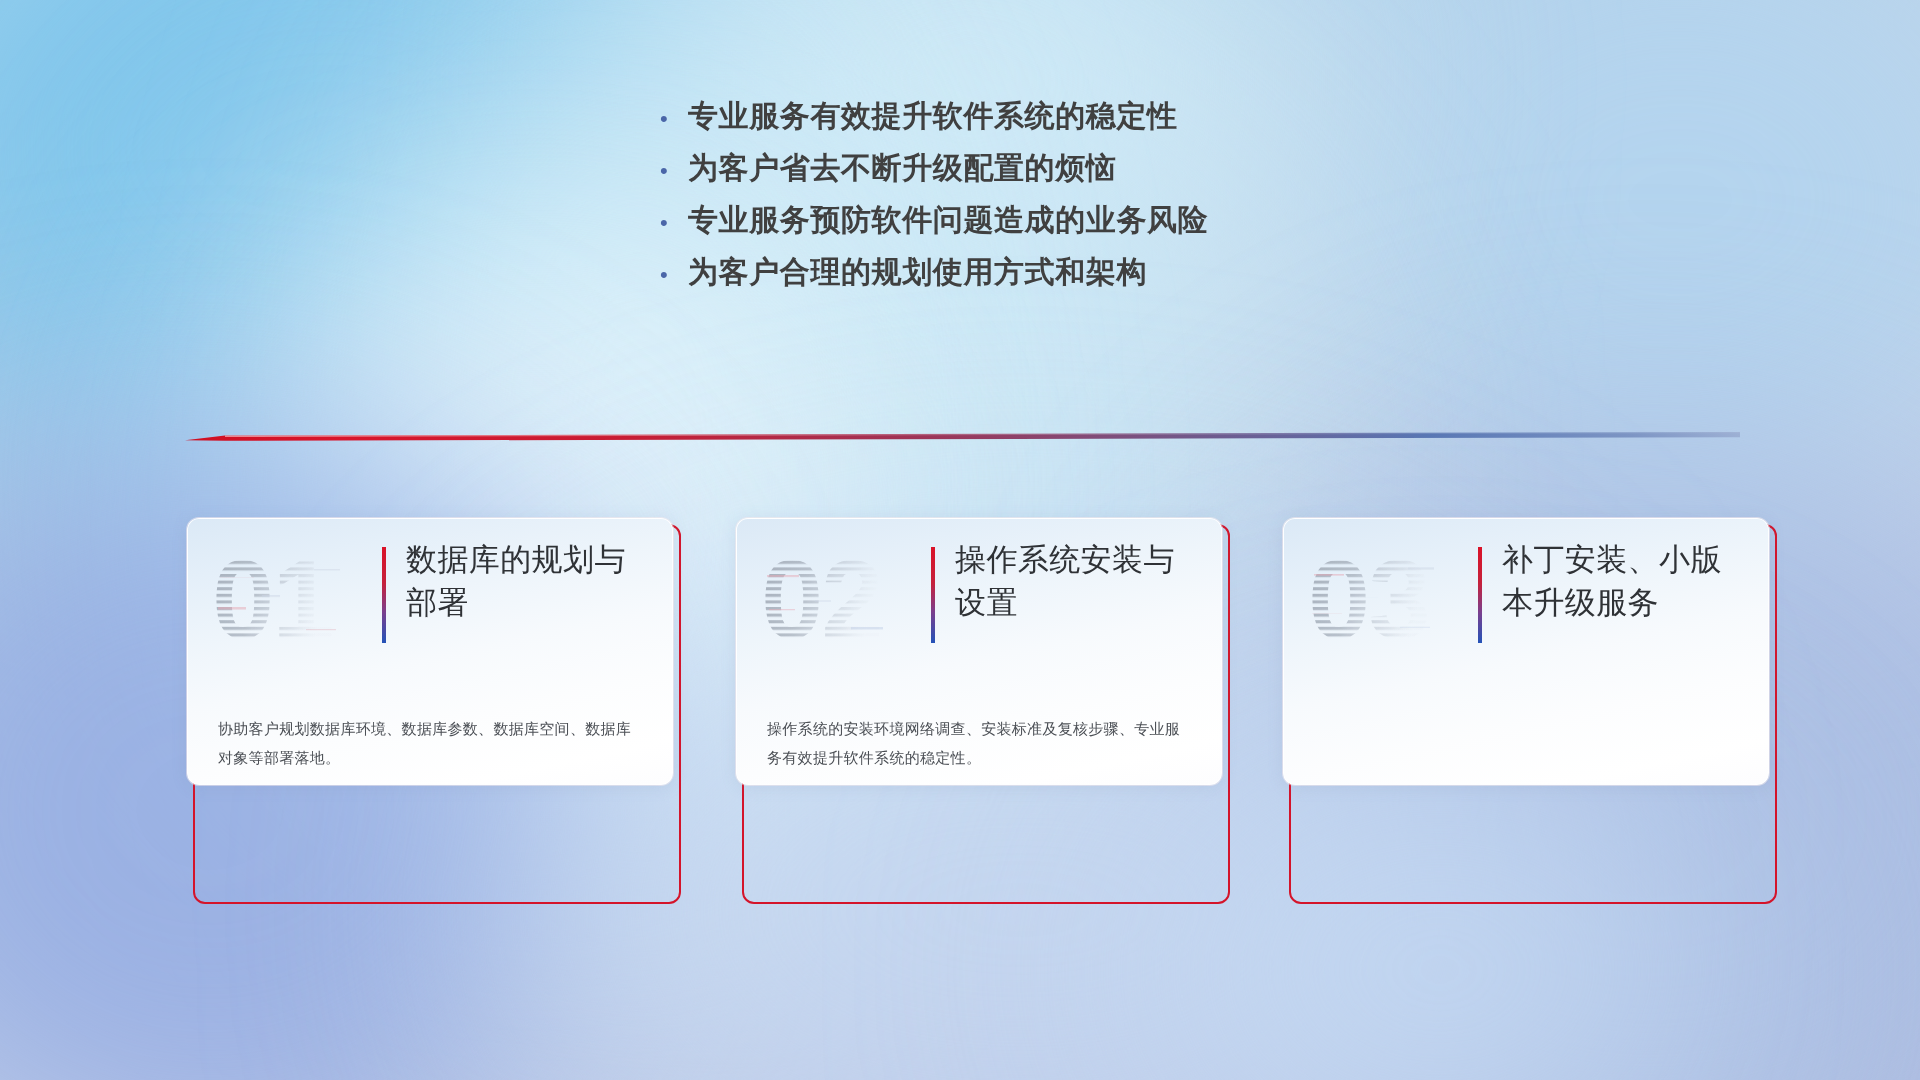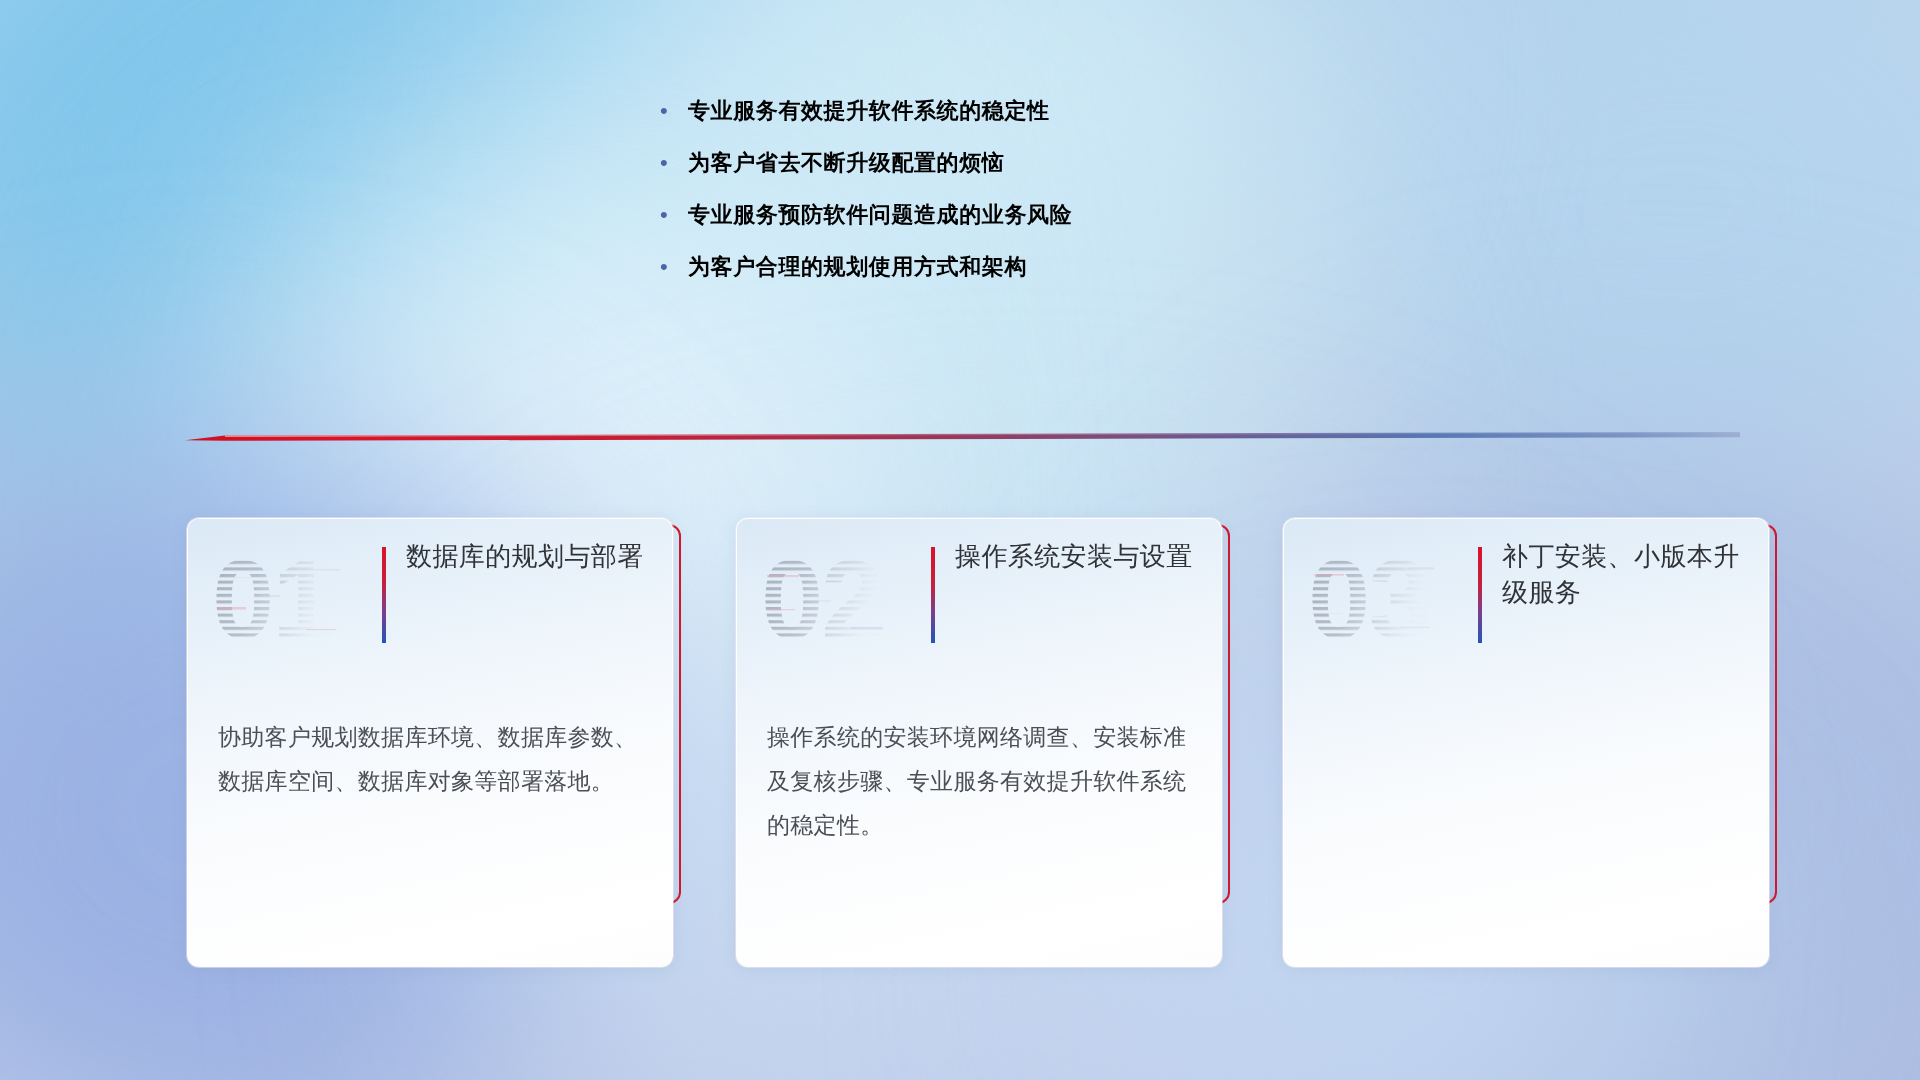--- a/index.html
+++ b/index.html
@@ -36,41 +36,41 @@
   #bullets {
     position:absolute; left:660px; top:96px;
   }
   .bullet-row { display:flex; align-items:baseline; height:52px; }
   .bullet-dot {
     width:28px; flex:0 0 28px;
     color:#4a66a8; font-size:22px; line-height:1;
     text-align:left; padding-top:2px;
   }
   .bullet-text {
-    font-size:22px; color:#000000; font-weight:700;
+    font-size:30px; color:#404040; font-weight:700;
     letter-spacing:0.6px; white-space:nowrap;
   }
 
   
   #divider { position:absolute; left:185px; top:428px; width:1555px; height:22px; }
 
   
   #cards { position:absolute; left:0; top:518px; width:1920px; height:400px; }
   .card-wrap { position:absolute; width:492px; height:382px; }
   .card-wrap.c1 { left:187px; }
   .card-wrap.c2 { left:736px; }
   .card-wrap.c3 { left:1283px; }
 
   .card-outline {
     position:absolute; left:6px; top:6px; width:488px; height:380px;
     border:2.2px solid #d4142a; border-radius:12px;
     z-index:1;
   }
   .card {
-    position:absolute; left:0; top:0; width:486px; height:449px;
+    position:absolute; left:0; top:0; width:486px; height:267px;
     border-radius:12px; z-index:2;
     background:linear-gradient(168deg,
       #dbe9f6 0%, #e4eff9 16%, #eef5fb 34%,
       #f7fafd 52%, #fcfdfe 70%, #ffffff 88%, #fdfdfe 100%);
     border:1.5px solid rgba(255,255,255,0.92);
     box-shadow:0 2px 16px rgba(120,140,180,0.16),
                0 0 0 1px rgba(255,240,242,0.55);
     overflow:hidden;
   }
 
@@ -80,26 +80,26 @@
     width:148px; height:116px;
     opacity:0.95;
   }
   .title-bar {
     position:absolute; left:194px; top:28px;
     width:4px; height:96px;
     background:linear-gradient(to bottom,#da1228 0%,#c5213c 38%,#7a3f8e 68%,#2453b8 100%);
   }
   .card-title {
     position:absolute; left:218px; top:20px; width:250px;
-    font-size:26px; line-height:1.38; color:#2f3236;
+    font-size:31px; line-height:1.38; color:#2f3236;
     font-weight:400; letter-spacing:0.4px;
   }
   .card-body {
     position:absolute; left:30px; top:196px; width:420px;
-    font-size:23px; line-height:1.92; color:#4b4f55;
+    font-size:15px; line-height:1.92; color:#4b4f55;
     letter-spacing:0.3px;
   }
 </style>
 </head>
 <body>
 
 <div id="bg">
   <div class="bg-base"></div>
   <div class="blob b1"></div>
   <div class="blob b5"></div>

